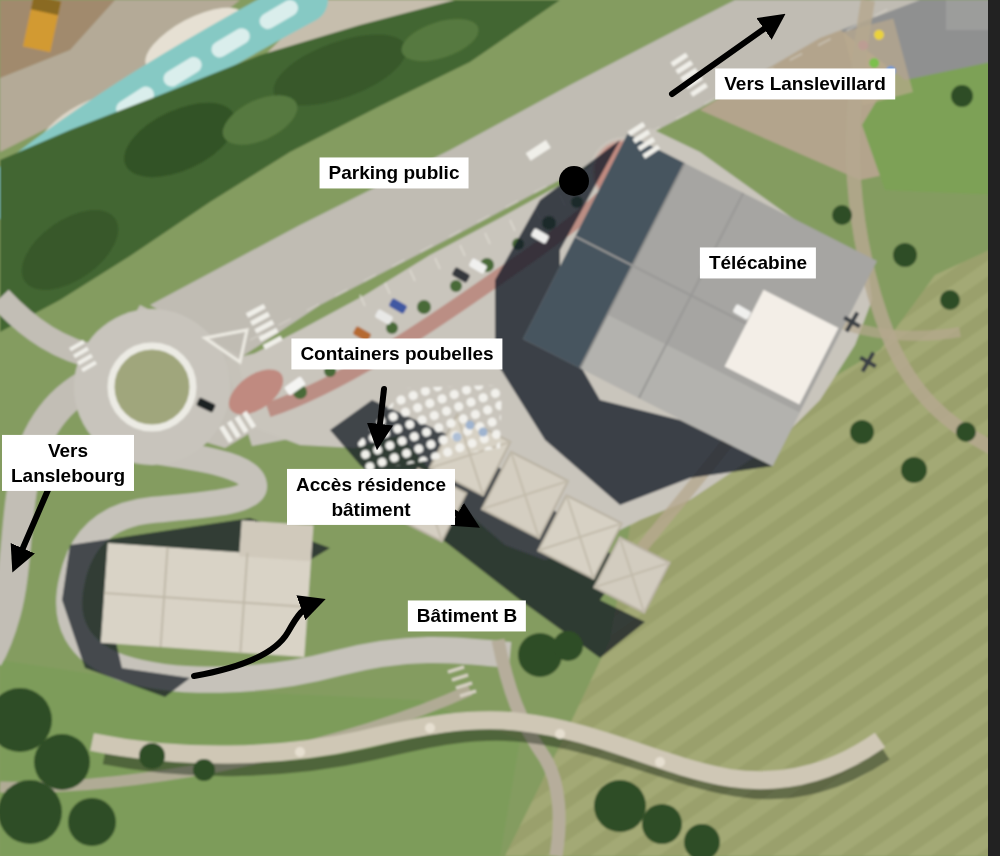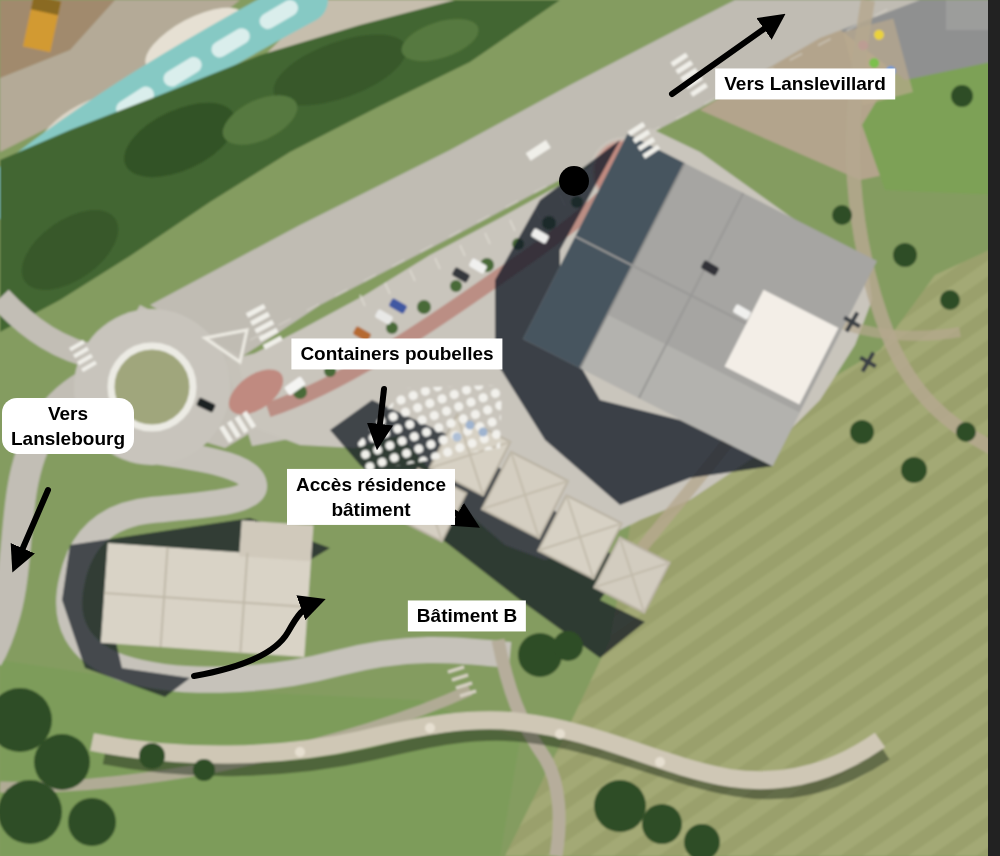--- a/index.html
+++ b/index.html
@@ -18,21 +18,21 @@
   .map-label span{display:block;}
   
   #lbl-lanslevillard{left:805px;top:84px;}
   #lbl-parking{left:394px;top:173px;}
   #lbl-arret{left:598px;top:210px;}
   #lbl-telecabine{left:758px;top:263px;}
   #lbl-containers{left:397px;top:354px;}
   #lbl-acces{left:371px;top:497px;}
   #lbl-batb{left:467px;top:616px;}
   #lbl-garage{left:334px;top:672px;}
-  #lbl-lanslebourg{left:68px;top:426px;border-radius:15px;}
+  #lbl-lanslebourg{left:68px;top:463px;}
 </style>
 </head>
 <body>
 
 <div class="stage">
 
   <svg width="1000" height="856" viewBox="0 0 1000 856">
     <defs>
       <filter id="soft" x="-5%" y="-5%" width="110%" height="110%">
         <feGaussianBlur stdDeviation="1.1"></feGaussianBlur>
@@ -286,20 +286,22 @@
       <path d="M672 94 L778 19" marker-end="url(#ah)"></path>
       <path d="M48 490 L16 564" marker-end="url(#ah)"></path>
       <path d="M384 389 L378 441" marker-end="url(#ah)"></path>
       <path d="M423 494 L472 523" marker-end="url(#ah)"></path>
       <path d="M194 676 C 245 667 276 653 288 632 C 297 616 303 607 317 602" marker-end="url(#ah)"></path>
     </g>
     <circle cx="574" cy="181" r="15" fill="#000"></circle>
   </svg>
 
   <div class="map-label" id="lbl-lanslevillard">Vers Lanslevillard</div>
+  <div class="map-label" id="lbl-parking">Parking public</div>
+  <div class="map-label" id="lbl-telecabine">Télécabine</div>
   <div class="map-label" id="lbl-containers">Containers poubelles</div>
   <div class="map-label" id="lbl-acces">
     <span>Accès résidence</span>
     <span>bâtiment</span>
   </div>
   <div class="map-label" id="lbl-batb">Bâtiment B</div>
   <div class="map-label" id="lbl-lanslebourg">
     <span>Vers</span>
     <span>Lanslebourg</span>
   </div>

